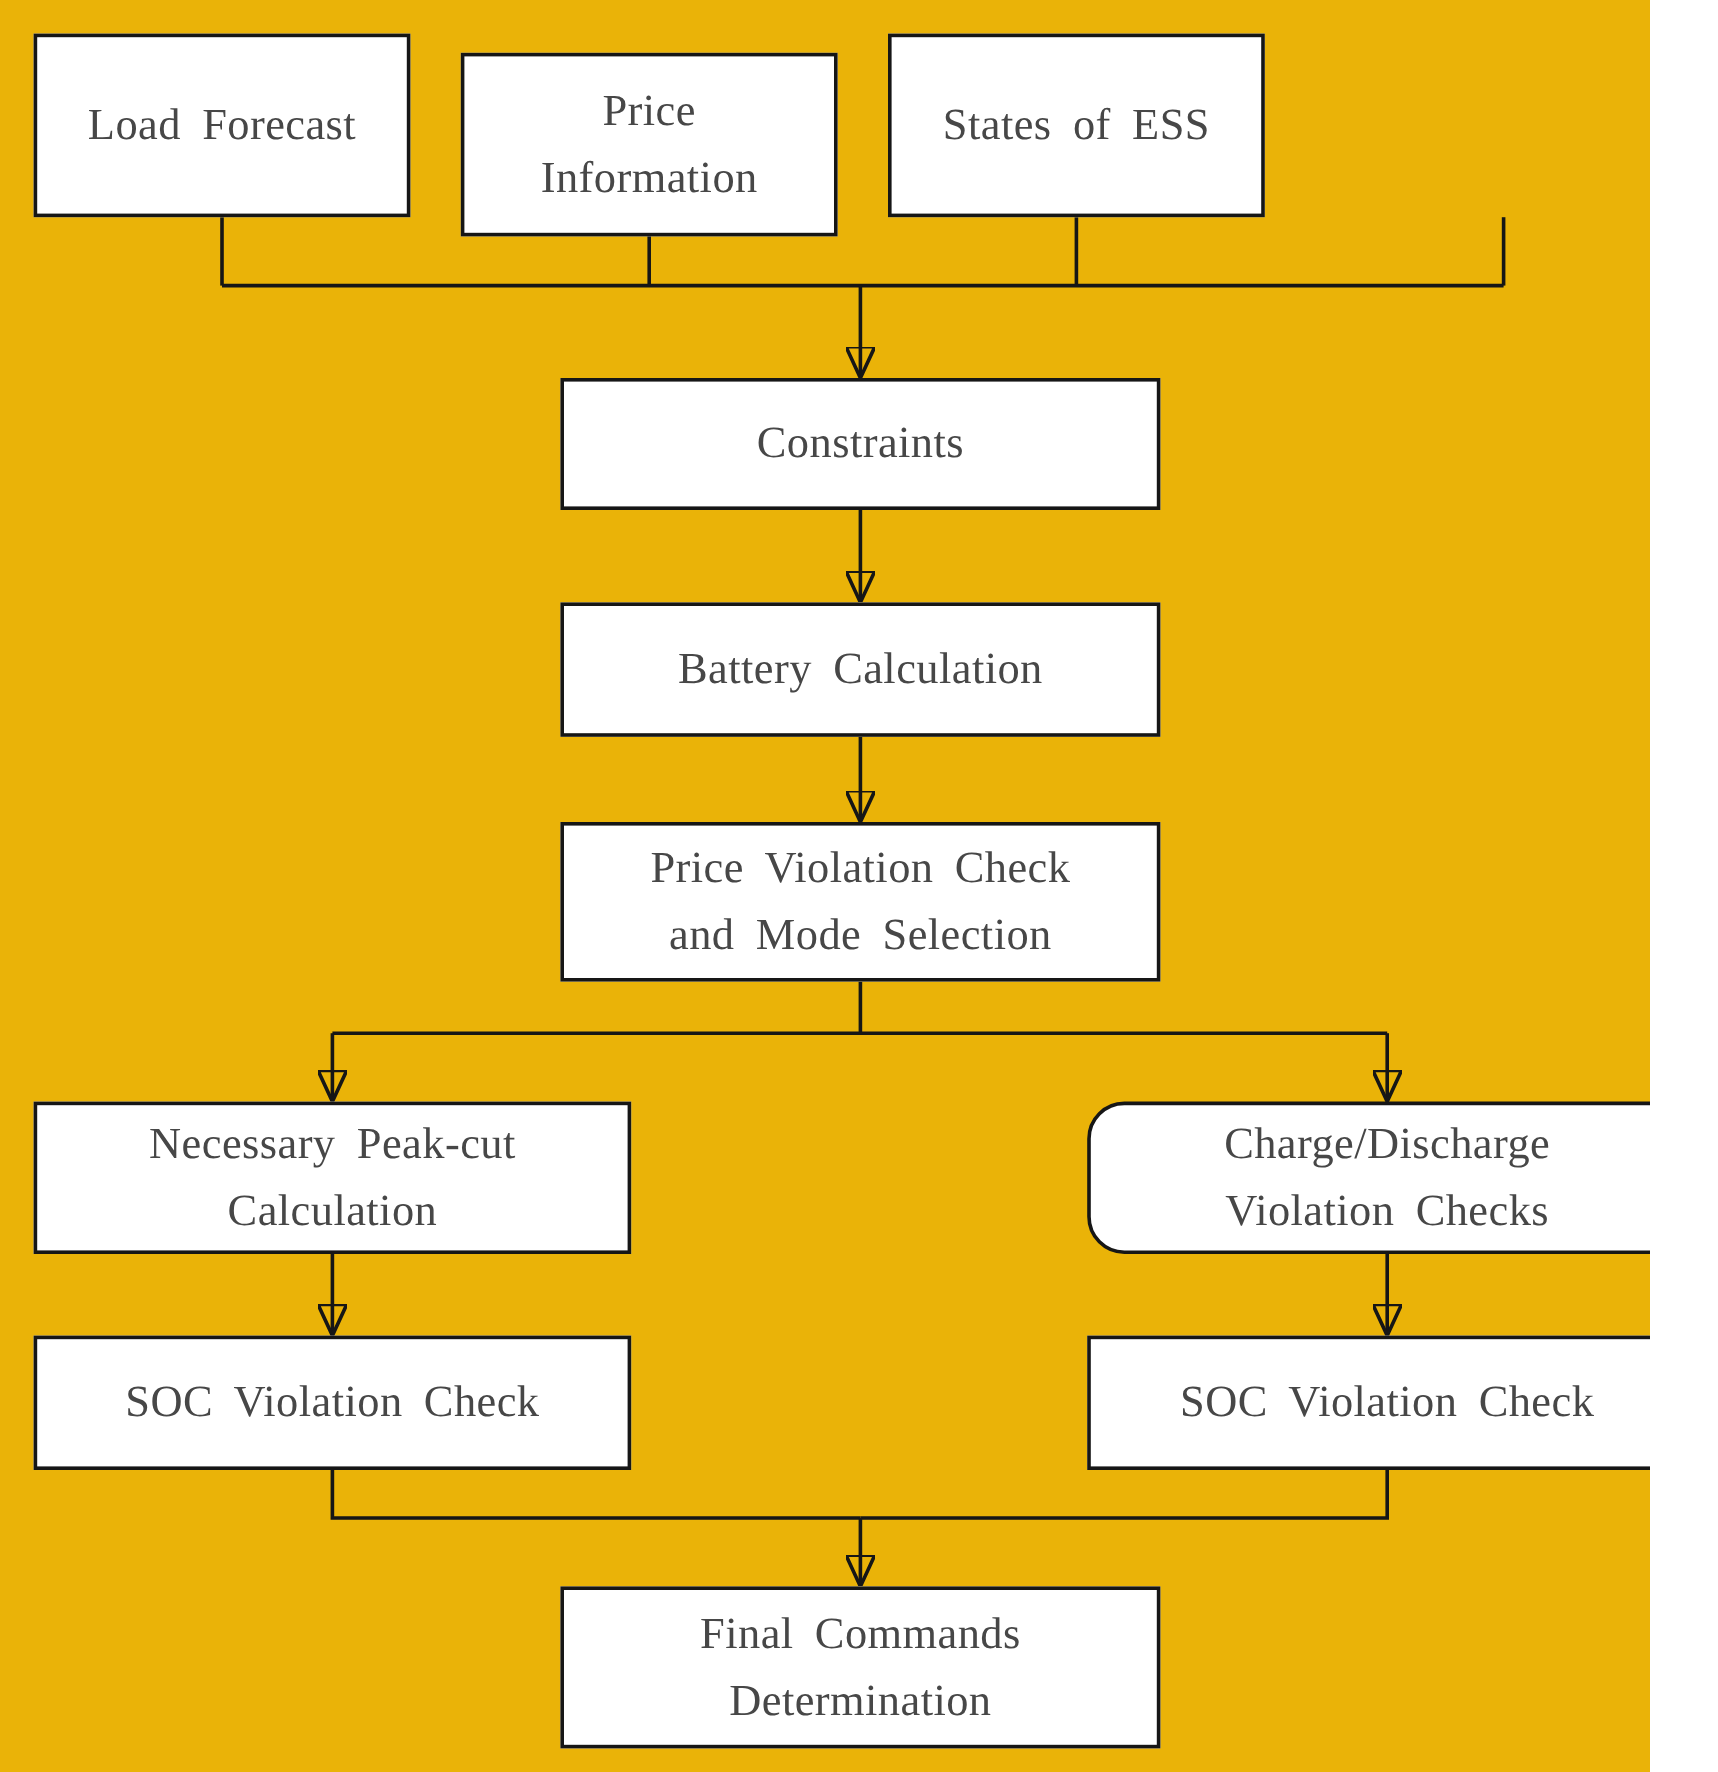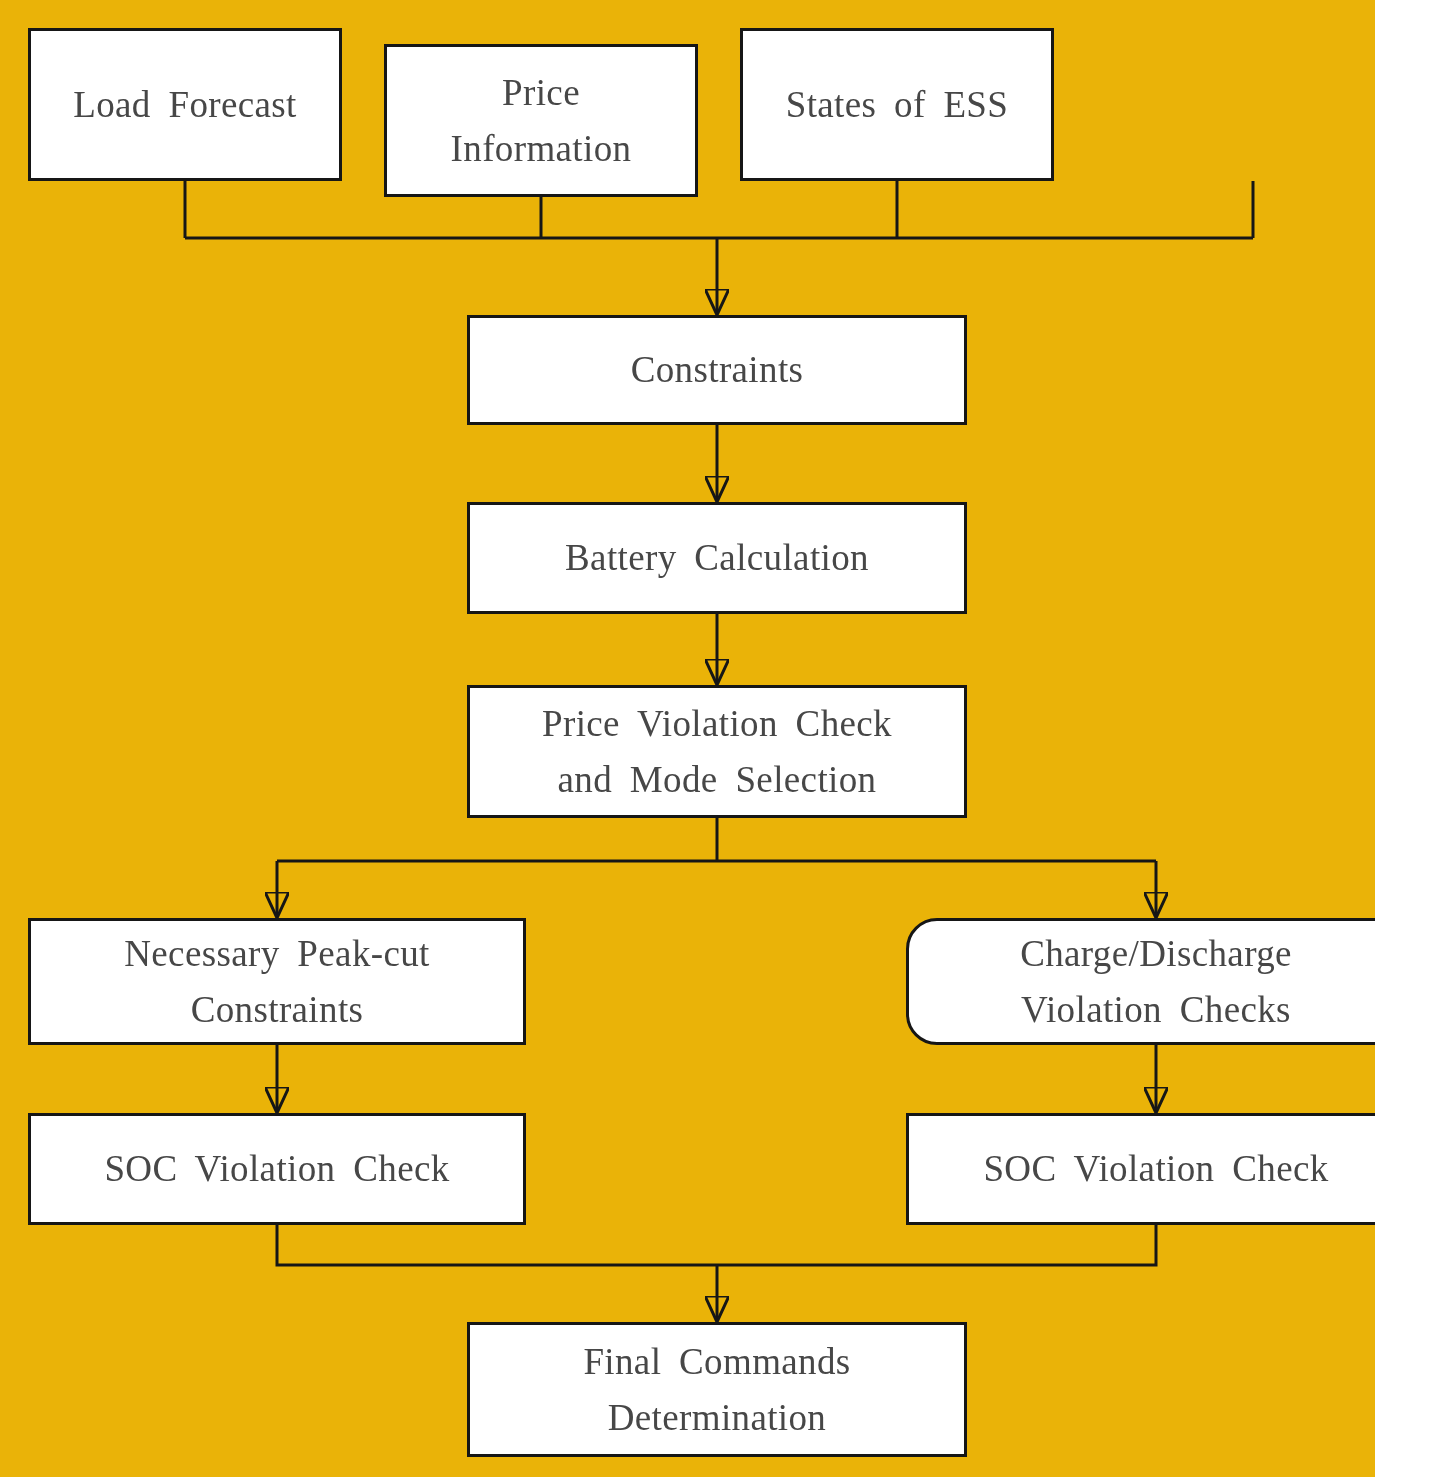--- a/index.html
+++ b/index.html
@@ -118,21 +118,21 @@
     <span class="node-label">Battery Calculation</span>
   </div>
 
   <div class="node" id="n-peak-violation-check">
     <span class="node-label">Price Violation Check
 and Mode Selection</span>
   </div>
 
   <div class="node" id="n-necessary-peak-cut">
     <span class="node-label">Necessary Peak-cut
-Constraints</span>
+Calculation</span>
   </div>
 
   <div class="node" id="n-charge-discharge">
     <span class="node-label">Charge/Discharge
 Violation Checks</span>
   </div>
 
   <div class="node" id="n-soc-check-left">
     <span class="node-label">SOC Violation Check</span>
   </div>

